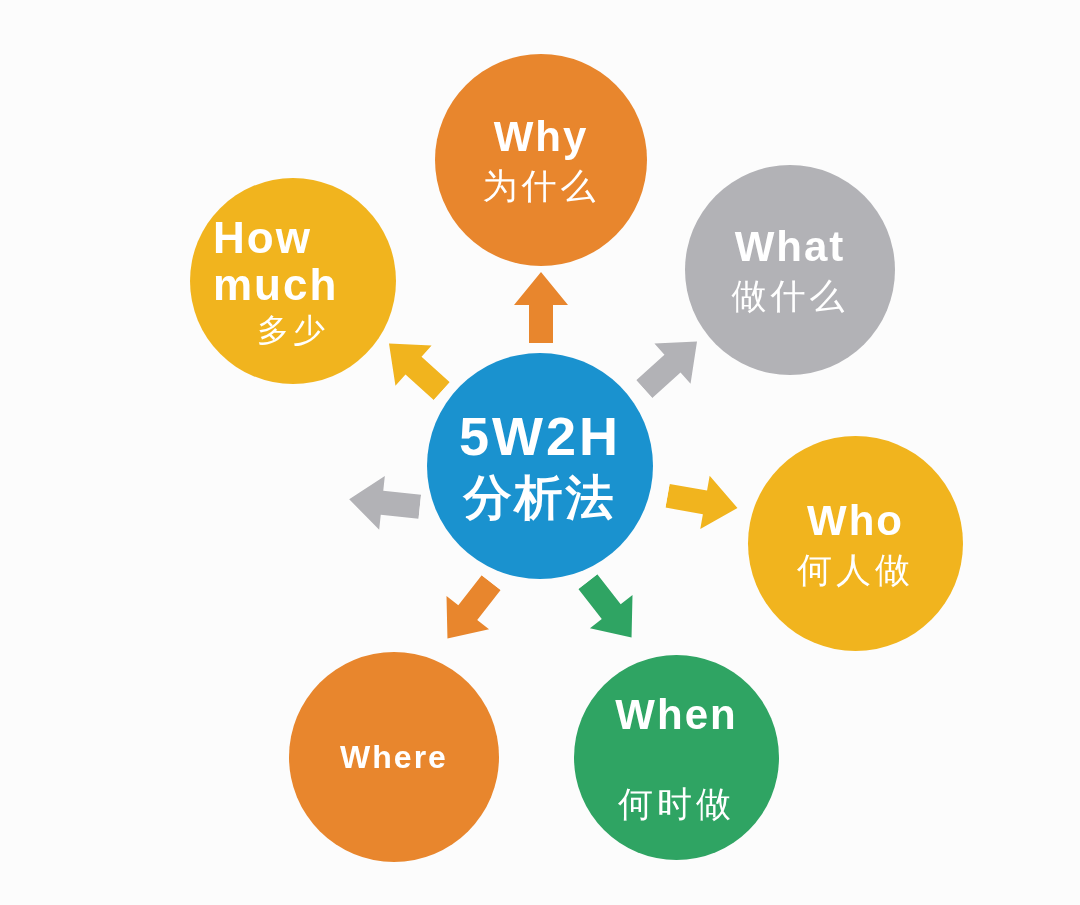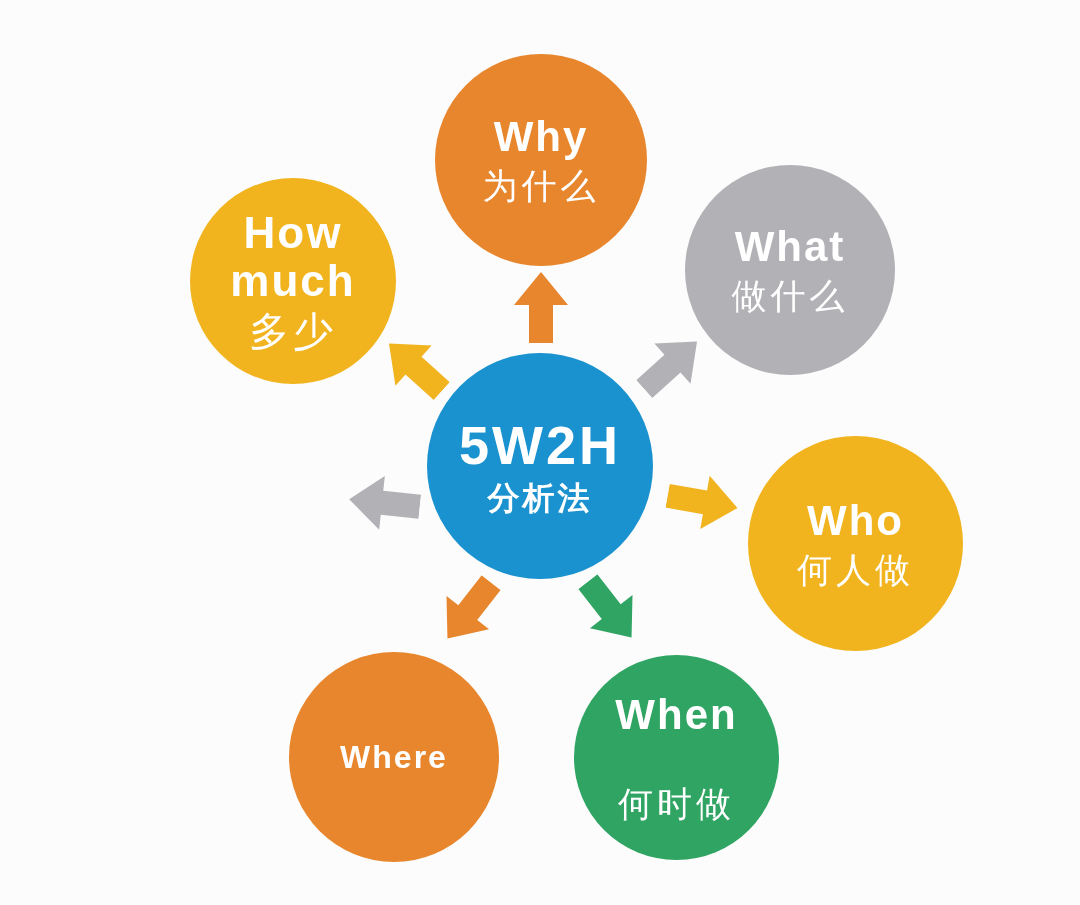--- a/index.html
+++ b/index.html
@@ -18,21 +18,20 @@
     width: 1080px;
     height: 905px;
   }
   .node {
     position: absolute;
     border-radius: 50%;
     display: flex;
     flex-direction: column;
     align-items: center;
     justify-content: center;
-    text-align: center;
     color: #ffffff;
   }
   .node .en {
     font-weight: bold;
     font-size: 42px;
     letter-spacing: 2px;
     line-height: 1.08;
   }
   .node .zh {
     font-weight: 400;
@@ -44,35 +43,35 @@
   
   .node.center-node {
     left: 427px; top: 353px;
     width: 226px; height: 226px;
   }
   .node.center-node .en {
     font-size: 54px;
     letter-spacing: 3px;
   }
   .node.center-node .zh {
-    font-size: 32px;
+    font-size: 48px;
     font-weight: 600;
     letter-spacing: 3px;
     margin-top: 6px;
   }
   
   .node.why      { left: 435px; top: 54px;  width: 212px; height: 212px; }
   .node.what     { left: 685px; top: 165px; width: 210px; height: 210px; }
   .node.who      { left: 748px; top: 436px; width: 215px; height: 215px; }
   .node.when     { left: 574px; top: 655px; width: 205px; height: 205px; gap: 40px; }
   .node.where    { left: 289px; top: 652px; width: 210px; height: 210px; }
   .node.how      { left: 134px; top: 435px; width: 205px; height: 205px; }
   .node.how-much { left: 190px; top: 178px; width: 206px; height: 206px; }
   .node.how-much .en { font-size: 44px; width: 160px; }
-  .node.how-much .zh { font-size: 40px; margin-top: 4px; }
+  .node.how-much .zh { font-size: 32px; margin-top: 4px; }
   .node.where .en { font-size: 32px; }
   
   .arrow {
     position: absolute;
     width: 72px;
     height: 60px;
   }
   .arrow-why      { left: 505px; top: 277px; transform: rotate(-90deg); }
   .arrow-what     { left: 635px; top: 335px; transform: rotate(-42deg); }
   .arrow-who      { left: 667px; top: 472px; transform: rotate(10deg); }

